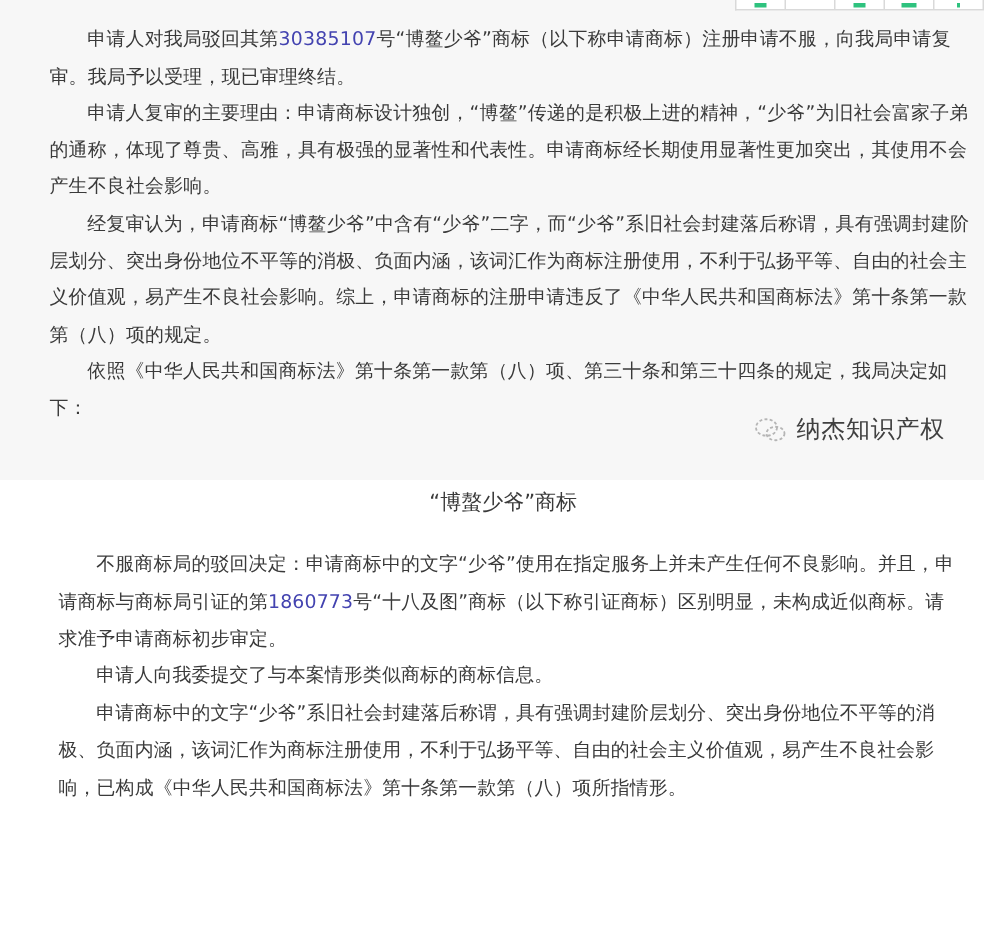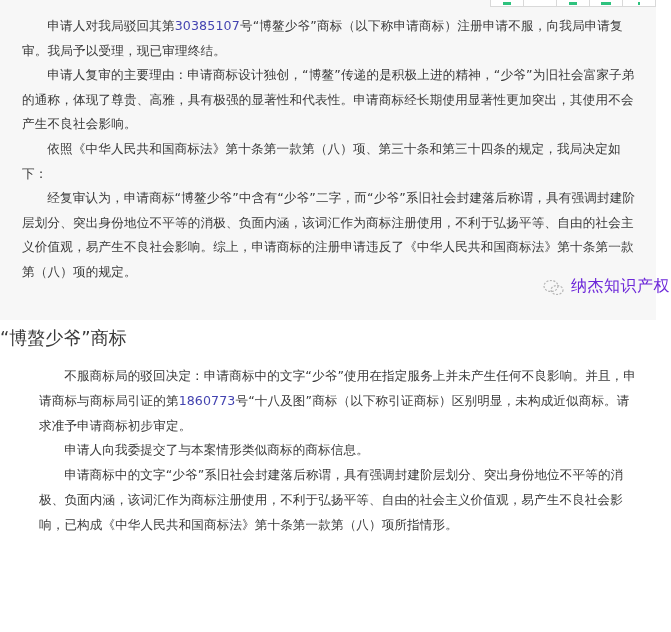--- a/index.html
+++ b/index.html
@@ -18,36 +18,36 @@
       display: flex; background: #fff;
     }
     .table-fragment .cell {
       flex: 1; border-right: 1px solid #d9d9d9; position: relative;
     }
     .table-fragment .mark {
       position: absolute; bottom: 1px; height: 3px; background: #2ec27e;
       left: 50%; transform: translateX(-50%);
     }
     .sec1 {
-      position: absolute; left: 22px; top: 14px; width: 614px;
+      position: absolute; left: 33px; top: 14px; width: 614px;
       font-size: 12.6px; line-height: 24.6px; letter-spacing: 0.15px;
     }
     .sec2 {
       position: absolute; left: 39px; top: 364px; width: 603px;
       font-size: 12.6px; line-height: 24.8px; letter-spacing: 0.1px;
     }
     p { margin: 0; text-indent: 2em; }
     .num { color: #4343b0; }
     .title {
-      position: absolute; left: 0; top: 326px; width: 671px; text-align: left;
-      font-size: 18px; color: #3a3a3a;
+      position: absolute; left: 0; top: 326px; width: 671px; text-align: center;
+      font-size: 14px; color: #3a3a3a;
     }
     .watermark {
-      position: absolute; left: 543px; top: 276px; display: flex; align-items: flex-end;
-      color: #6d28d9; font-size: 16px; letter-spacing: 0.5px;
+      position: absolute; left: 503px; top: 276px; display: flex; align-items: center;
+      color: #404040; font-size: 16px; letter-spacing: 0.5px;
     }
     .watermark svg { margin-right: 6px; }
   </style>
 </head>
 <body>
 
 <div class="top-panel"></div>
 
 <div class="table-fragment" id="tableFrag">
     <div class="cell">
@@ -61,22 +61,22 @@
       <div class="mark" style="width: 10px;"></div>
     </div>
     <div class="cell">
       <div class="mark" style="width: 2px;"></div>
     </div>
   </div>
 
 <div class="sec1" id="sec1">
     <p><span>申请人对我局驳回其第</span><span class="num">30385107</span><span>号“博鳌少爷”商标（以下称申请商标）注册申请不服，向我局申请复审。我局予以受理，现已审理终结。</span></p>
     <p><span>申请人复审的主要理由：申请商标设计独创，“博鳌”传递的是积极上进的精神，“少爷”为旧社会富家子弟的通称，体现了尊贵、高雅，具有极强的显著性和代表性。申请商标经长期使用显著性更加突出，其使用不会产生不良社会影响。</span></p>
+    <p><span>经复审认为，申请商标“博鳌少爷”中含有“少爷”二字，而“少爷”系旧社会封建落后称谓，具有强调封建阶层划分、突出身份地位不平等的消极、负面内涵，该词汇作为商标注册使用，不利于弘扬平等、自由的社会主义价值观，易产生不良社会影响。综上，申请商标的注册申请违反了《中华人民共和国商标法》第十条第一款第（八）项的规定。</span></p>
     <p><span>依照《中华人民共和国商标法》第十条第一款第（八）项、第三十条和第三十四条的规定，我局决定如下：</span></p>
-    <p><span>经复审认为，申请商标“博鳌少爷”中含有“少爷”二字，而“少爷”系旧社会封建落后称谓，具有强调封建阶层划分、突出身份地位不平等的消极、负面内涵，该词汇作为商标注册使用，不利于弘扬平等、自由的社会主义价值观，易产生不良社会影响。综上，申请商标的注册申请违反了《中华人民共和国商标法》第十条第一款第（八）项的规定。</span></p>
   </div>
 
 <div class="watermark">
   <svg width="22" height="18" viewBox="0 0 22 18">
     <ellipse cx="8" cy="7" rx="7" ry="5.5" fill="none" stroke="#b5b5b5" stroke-width="1.2" stroke-dasharray="2 1.5"></ellipse>
     <ellipse cx="14" cy="11" rx="6" ry="4.5" fill="none" stroke="#b5b5b5" stroke-width="1.2" stroke-dasharray="2 1.5"></ellipse>
   </svg>
   <span>纳杰知识产权</span>
 </div>
 

